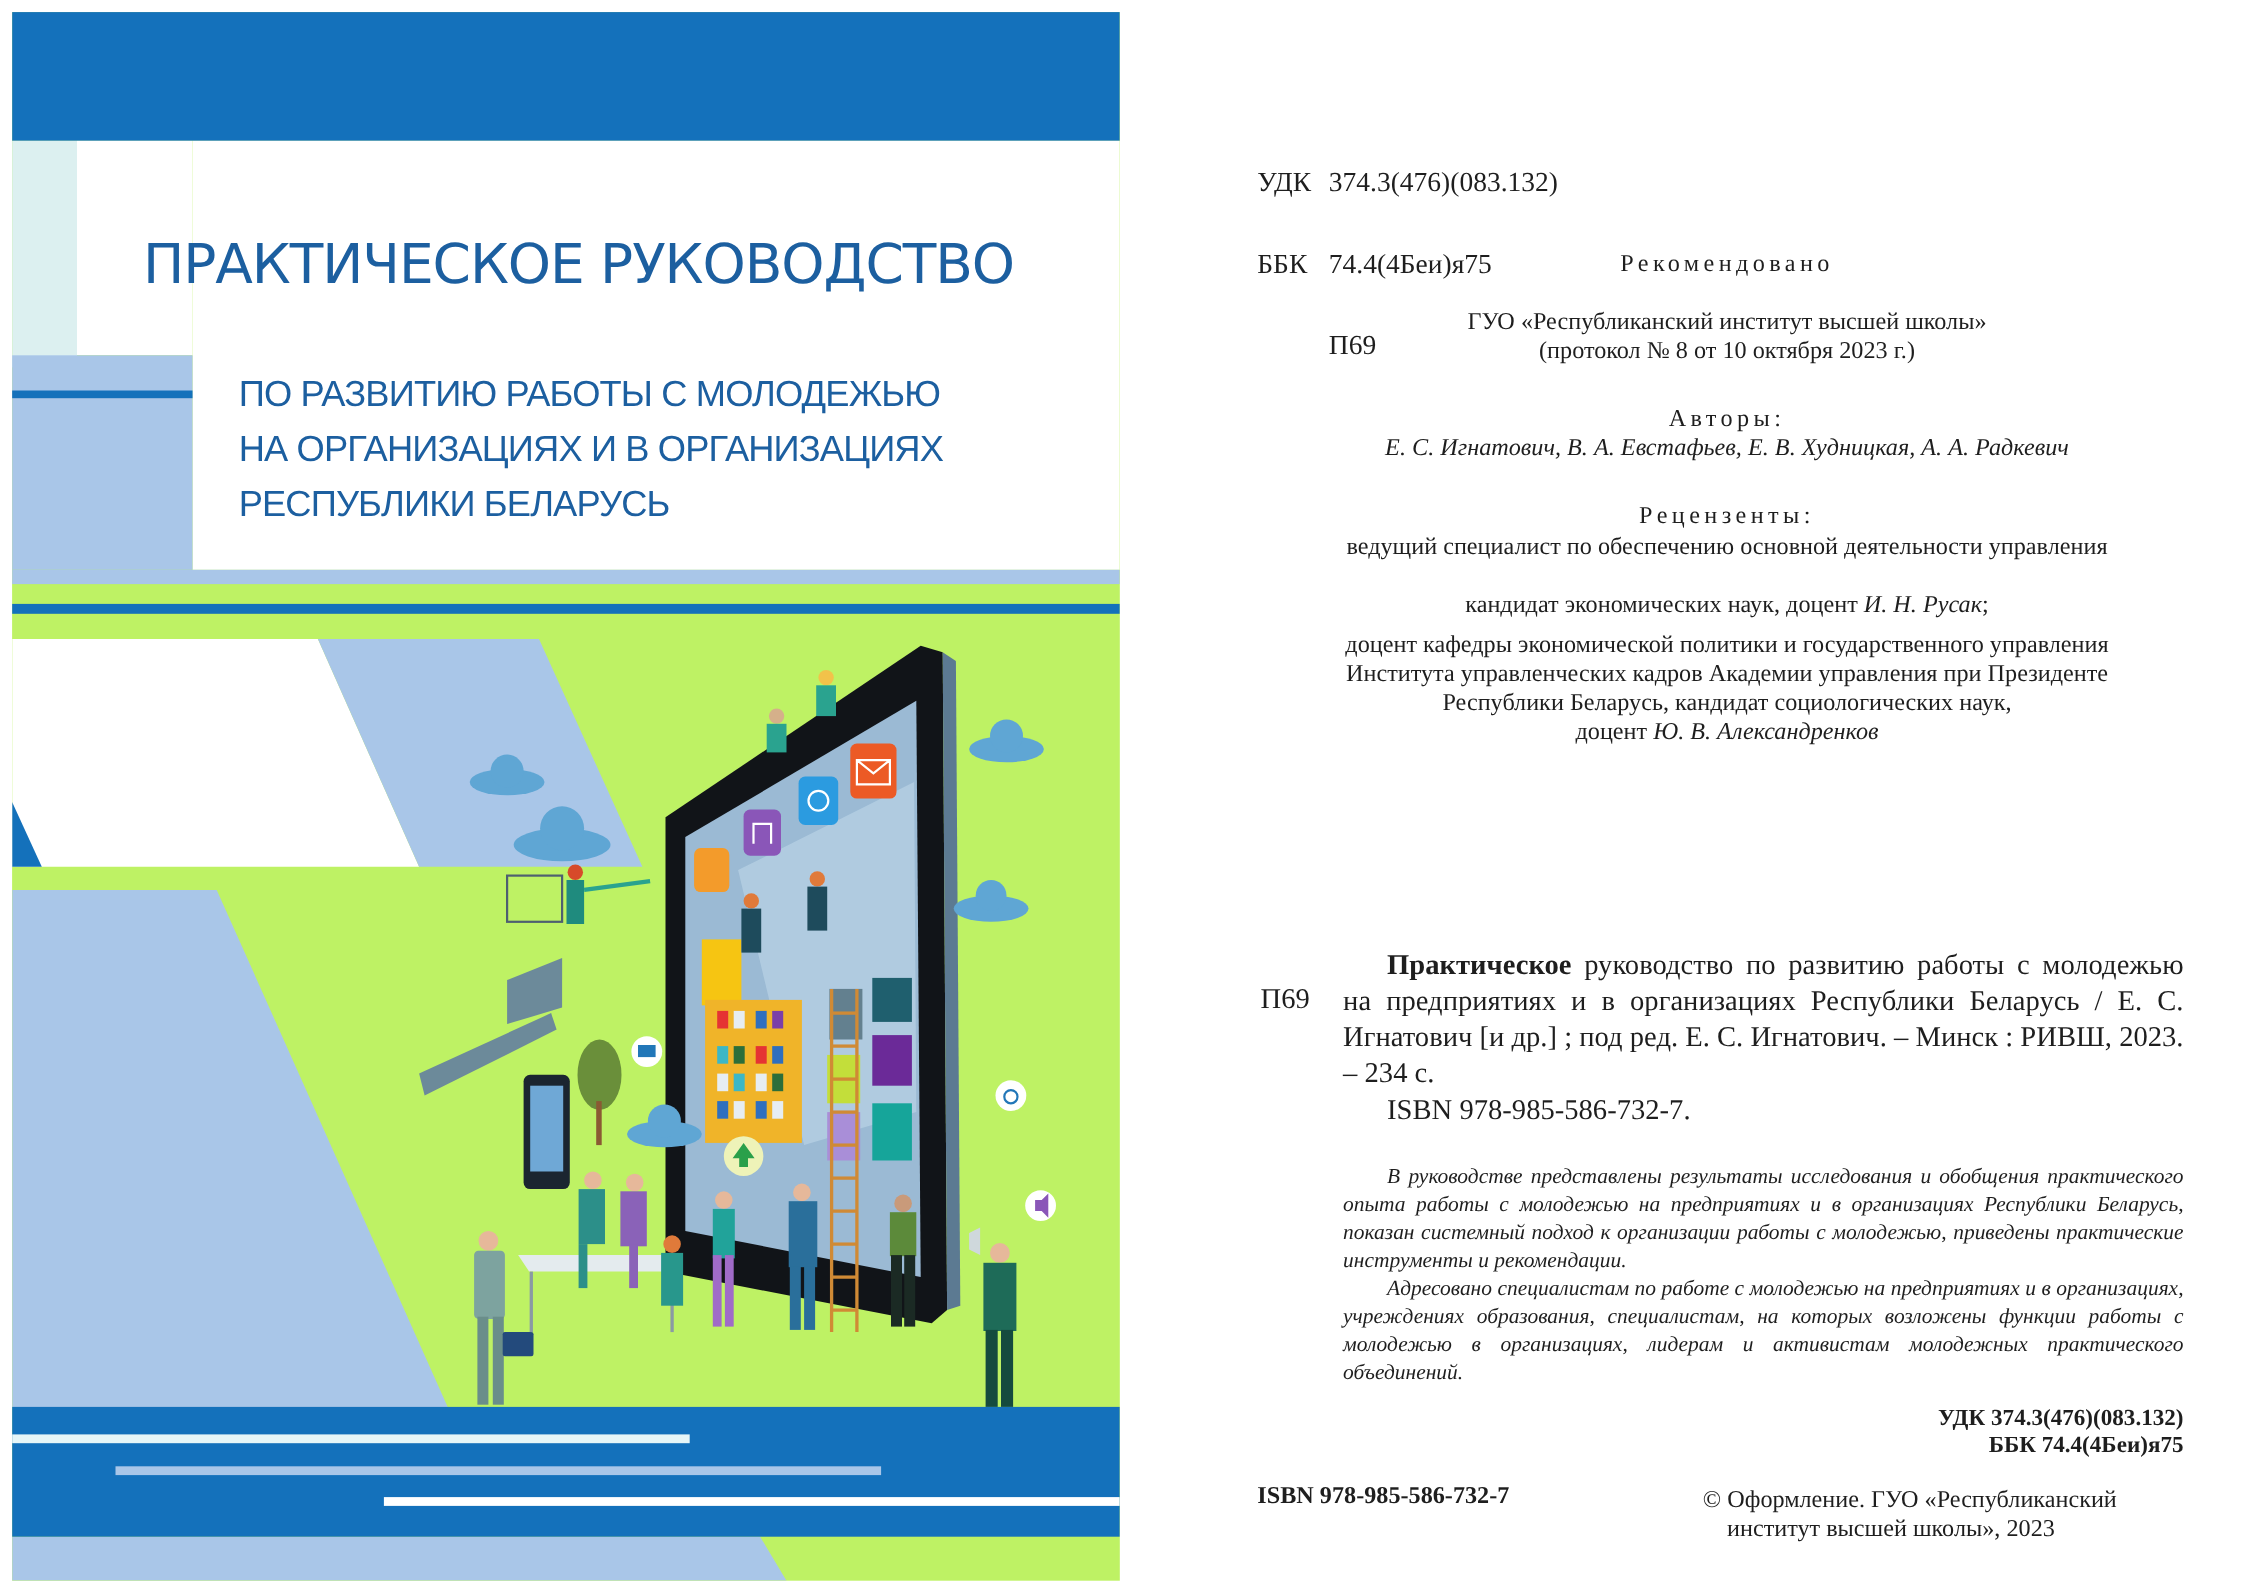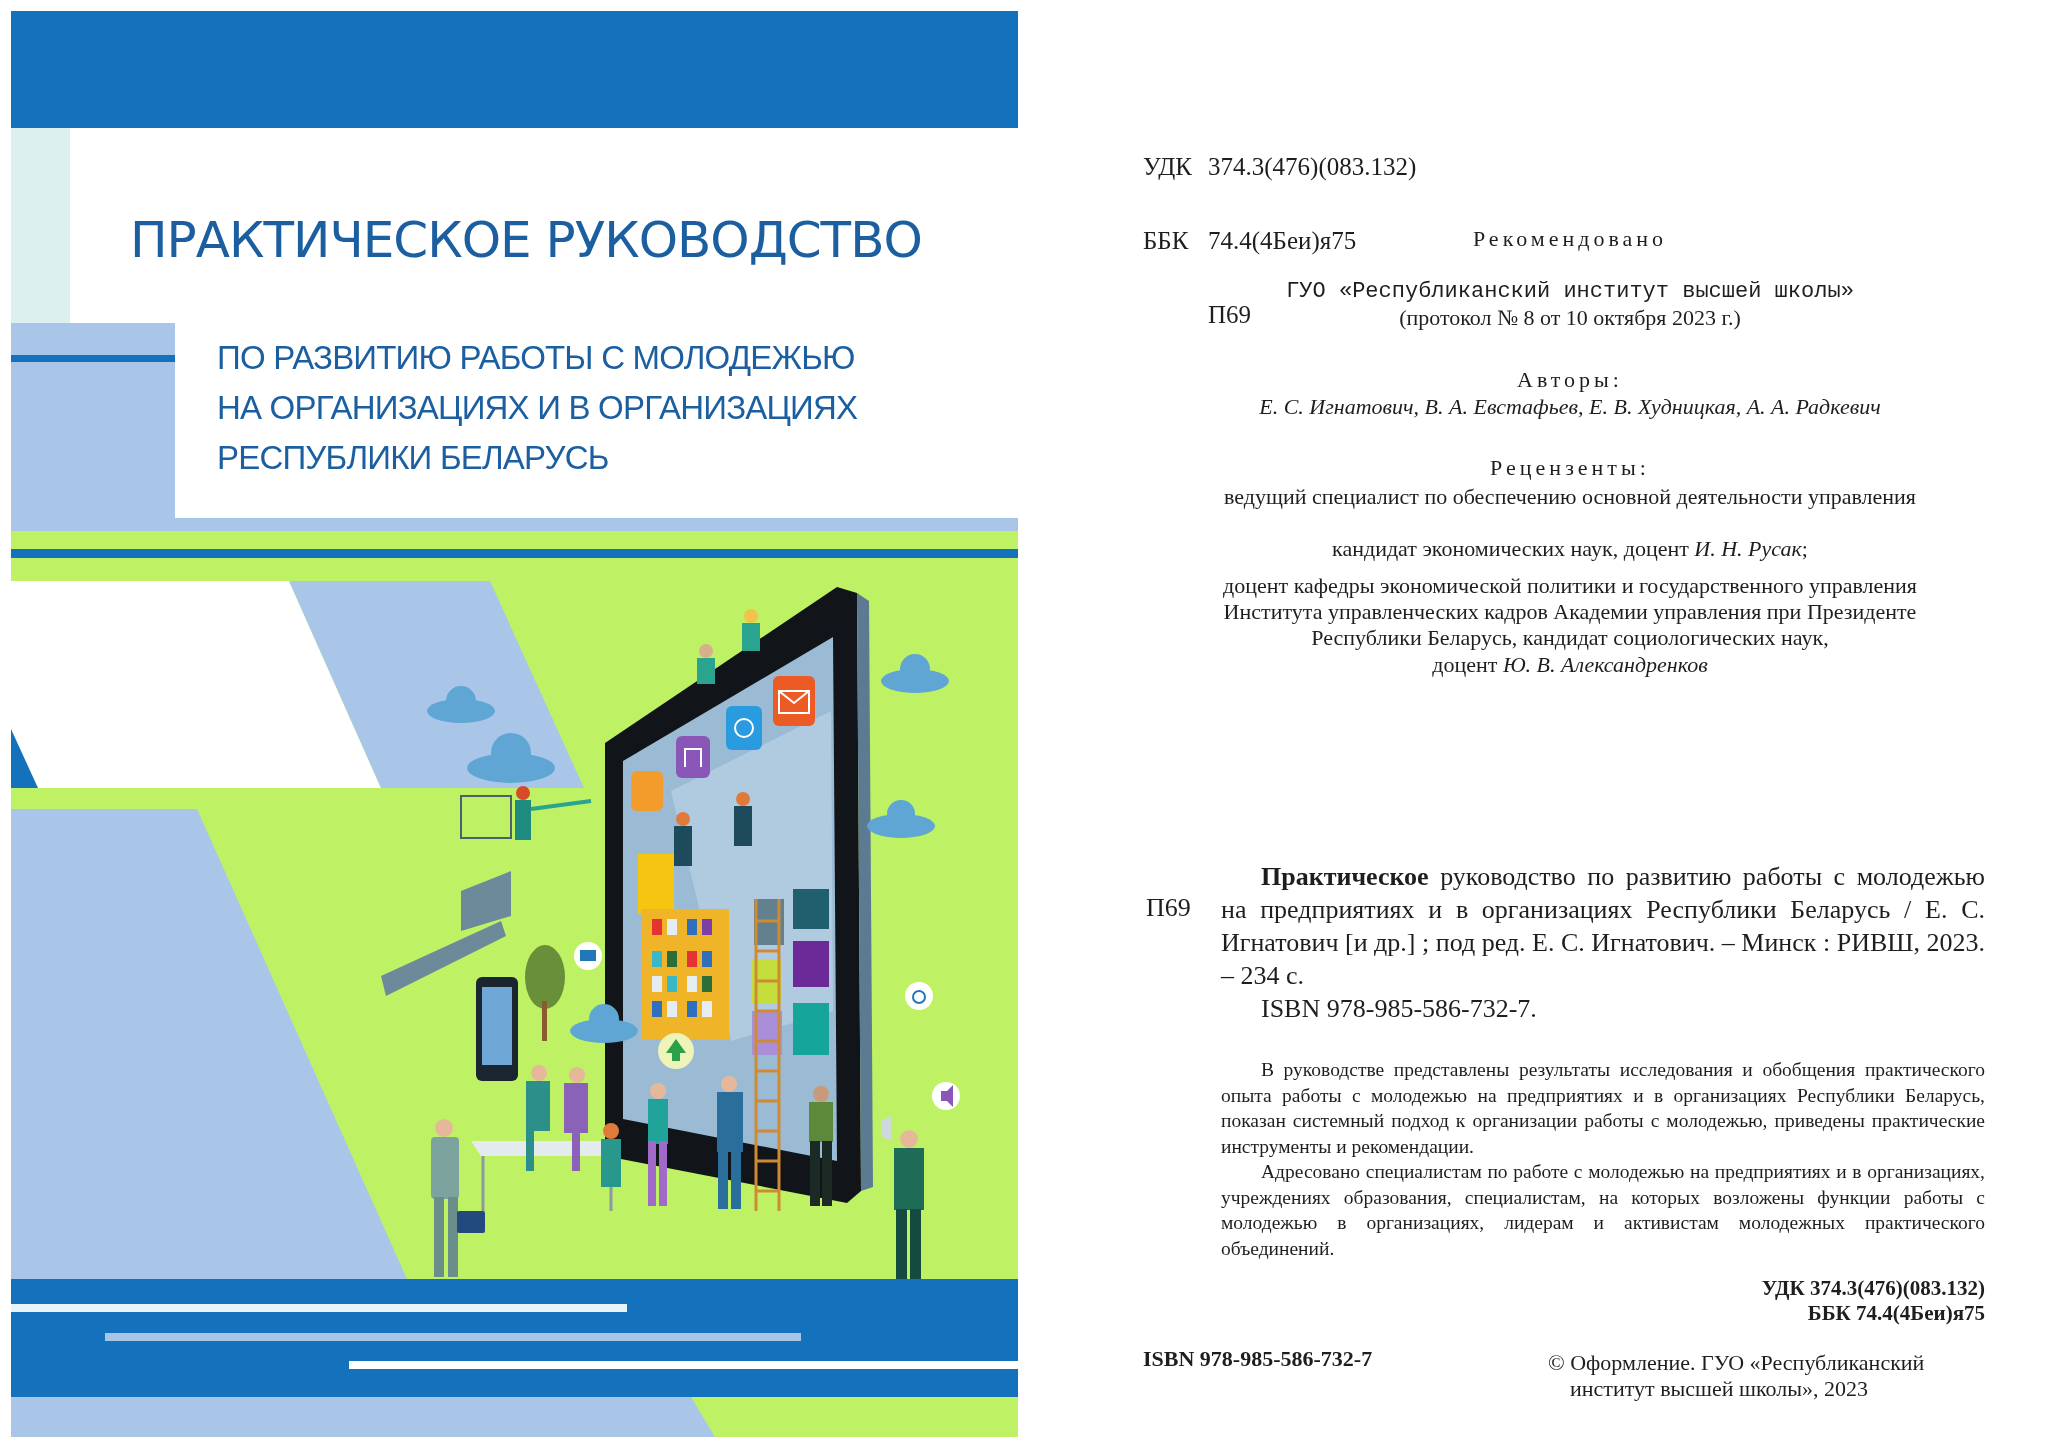--- a/index.html
+++ b/index.html
@@ -27,21 +27,21 @@
   .udk-block{position:absolute;left:23px;top:106px;font-size:25px;line-height:26px;}
   .udk-row{display:flex;margin-top:48px;}
   .udk-k{width:65px;}
   .center{position:absolute;left:0;width:900px;text-align:center;font-size:22px;line-height:26px;}
   .spaced{letter-spacing:4px;}
   .it{font-style:italic;}
   .biblio{position:absolute;left:101px;top:860px;width:764px;font-size:26px;line-height:33px;text-align:justify;}
   .biblio .ind{text-indent:40px;}
   .p69{position:absolute;left:26px;top:893px;font-size:26px;}
   .annot{position:absolute;left:101px;top:1057px;width:764px;font-size:19.5px;line-height:25.5px;text-align:justify;}
-  .annot p{margin:0;text-indent:40px;}
+  .annot p{margin:0;text-indent:40px;font-style:italic;}
   .udk-bottom{position:absolute;right:35px;top:1276px;text-align:right;font-size:21px;line-height:25px;font-weight:bold;}
   .isbn-bottom{position:absolute;left:23px;top:1346px;font-size:22px;font-weight:bold;}
   .copyright{position:absolute;left:428px;top:1350px;font-size:22px;line-height:26px;}
   .copyright div:nth-child(2){padding-left:22px;}
 </style>
 </head>
 <body>
 
 <div class="cover">
   <div class="abs band-top"></div>
@@ -240,21 +240,21 @@
       <span class="udk-k">ББК</span>
       <span>74.4(4Беи)я75</span>
     </div>
     <div class="udk-row">
       <span class="udk-k"></span>
       <span>П69</span>
     </div>
   </div>
 
   <div class="center spaced" style="top:226px;">Рекомендовано</div>
-  <div class="center" style="top:279px;font-family:Liberation Mono, monospace;">ГУО «Республиканский институт высшей школы»</div>
+  <div class="center" style="top:279px;">ГУО «Республиканский институт высшей школы»</div>
   <div class="center" style="top:305px;">(протокол № 8 от 10 октября 2023 г.)</div>
 
   <div class="center spaced" style="top:367px;">Авторы:</div>
   <div class="center it" style="top:394px;">Е. С. Игнатович, В. А. Евстафьев, Е. В. Худницкая, А. А. Радкевич</div>
 
   <div class="center spaced" style="top:455px;">Рецензенты:</div>
   <div class="center" style="top:484px;">ведущий специалист по обеспечению основной деятельности управления</div>
   <div class="center" style="top:536px;"><span>кандидат экономических наук, доцент </span><span class="it">И. Н. Русак</span><span>;</span></div>
 
   <div class="center" style="top:573px;">доцент кафедры экономической политики и государственного управления</div>

